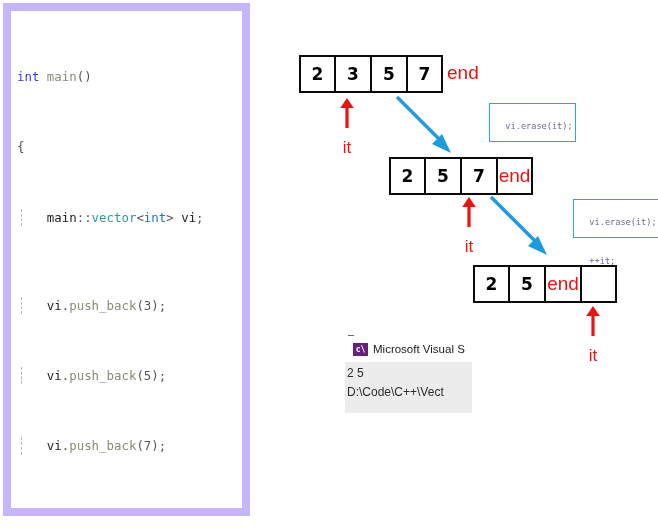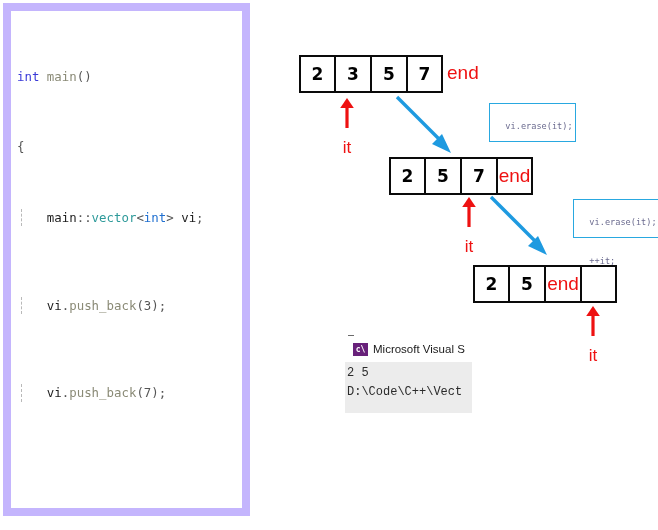--- a/index.html
+++ b/index.html
@@ -165,21 +165,21 @@
     font-family: "Liberation Sans", sans-serif;
     font-size: 11.5px;
     color: #1a1a1a;
     white-space: nowrap;
   }
   #console-body {
     position: absolute;
     left: 0; top: 26px;
     width: 127px; height: 51px;
     background: #ececec;
-    font-family: Liberation Mono, monospace;
+    font-family: Liberation Sans, sans-serif;
     font-size: 12px;
     line-height: 19px;
     color: #2b2b2b;
     padding: 2px 0 0 2px;
     box-sizing: border-box;
     white-space: pre;
     overflow: hidden;
   }
   .corner-tick {
     position: absolute;
@@ -199,20 +199,21 @@
 
     <div class="ln"><span class="t-kw">int</span> <span class="t-fn">main</span><span class="t-punct">()</span></div>
 
     <div class="ln"><span class="t-punct">{</span></div>
 
     <div class="ln"><span class="guide" style="left:4px"></span>    <span class="t-id">main</span><span class="t-punct">::</span><span class="t-type">vector</span><span class="t-punct">&lt;</span><span class="t-blue">int</span><span class="t-punct">&gt;</span> <span class="t-id">vi</span><span class="t-punct">;</span></div>
 
 
     <div class="ln"><span class="guide" style="left:4px"></span>    <span class="t-id">vi</span><span class="t-punct">.</span><span class="t-fn">push_back</span><span class="t-punct">(3);</span></div>
 
+    <div class="ln"><span class="guide" style="left:4px"></span>    <span class="t-id">vi</span><span class="t-punct">.</span><span class="t-fn">push_back</span><span class="t-punct">(5);</span></div>
 
     <div class="ln"><span class="guide" style="left:4px"></span>    <span class="t-id">vi</span><span class="t-punct">.</span><span class="t-fn">push_back</span><span class="t-punct">(7);</span></div>
 
     
 
     
 
     
 
     

